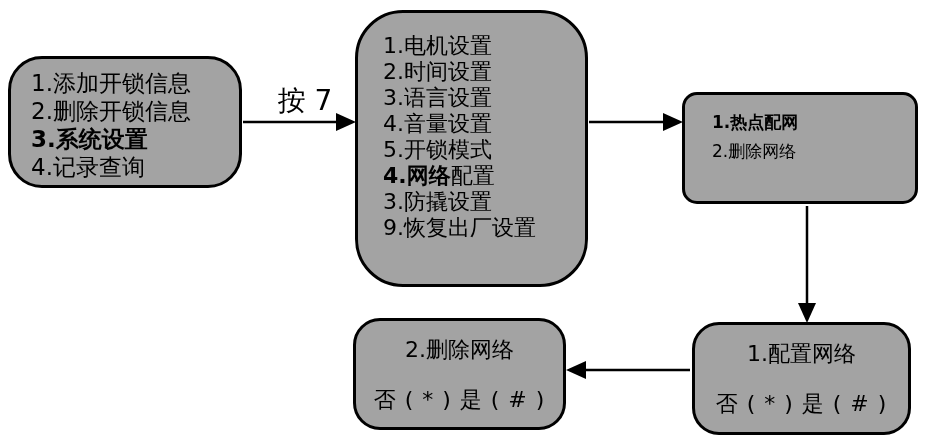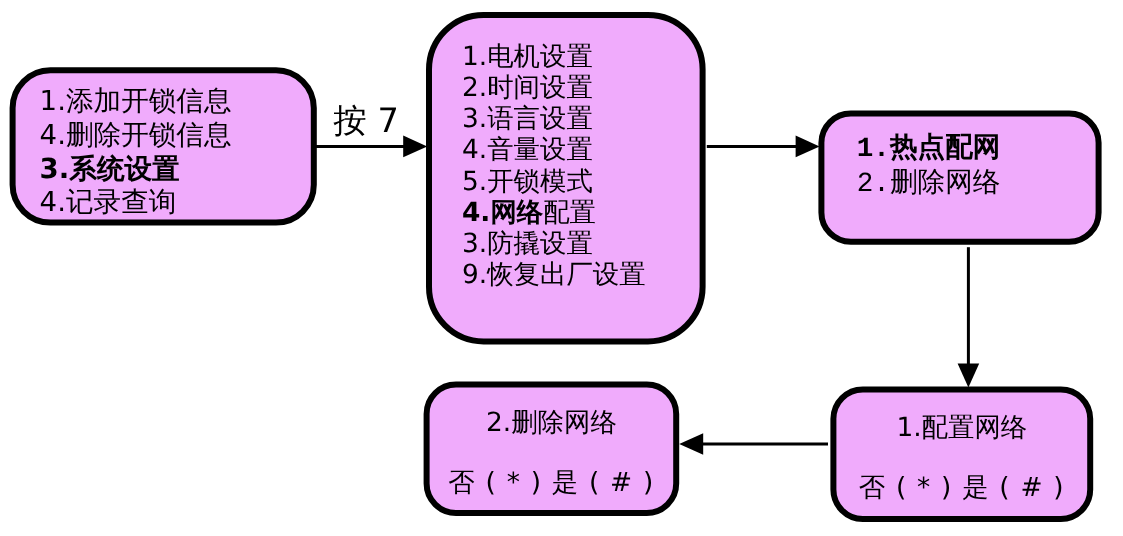--- a/index.html
+++ b/index.html
@@ -12,54 +12,53 @@
     color: #000000;
     overflow: hidden;
   }
   .arrows {
     position: absolute;
     left: 0; top: 0;
     width: 936px; height: 447px;
   }
   .box {
     position: absolute;
-    border: 5px solid #000000;
-    background: #f0abfc;
+    border: 3px solid #000000;
+    background: #a3a3a3;
     box-sizing: border-box;
   }
   .box .line { white-space: nowrap; }
   .bold { font-weight: bold; }
 
   
   .main-menu {
     left: 8px; top: 56px;
-    width: 256px; height: 132px;
+    width: 234px; height: 132px;
     border-radius: 34px;
     padding: 10px 0 0 20px;
     font-size: 23px;
     line-height: 28px;
   }
   
   .settings-menu {
     left: 355px; top: 10px;
     width: 233px; height: 277px;
     border-radius: 48px;
     padding: 20px 0 0 25px;
     font-size: 22px;
     line-height: 26px;
   }
   
   .network-menu {
     left: 682px; top: 92px;
     width: 236px; height: 112px;
-    border-radius: 27px;
+    border-radius: 15px;
     padding: 13px 0 0 27px;
-    font-size: 23px;
+    font-size: 17px;
     line-height: 29px;
-    font-family: Liberation Mono, monospace;
   }
   
   .configure-network {
     left: 692px; top: 322px;
     width: 219px; height: 113px;
     border-radius: 27px;
     text-align: center;
     font-size: 22px;
   }
   .configure-network .title { margin-top: 14px; }
@@ -102,21 +101,21 @@
       <polygon points="807,323 798,303 816,303" fill="#000000"></polygon>
     </g>
     <g>
       <line x1="690" y1="370" x2="584" y2="370" stroke="#000000" stroke-width="2.5"></line>
       <polygon points="566,370 586,361 586,379" fill="#000000"></polygon>
     </g>
   </svg>
 
   <div class="box main-menu">
     <div class="line">1.添加开锁信息</div>
-    <div class="line">4.删除开锁信息</div>
+    <div class="line">2.删除开锁信息</div>
     <div class="line bold">3.系统设置</div>
     <div class="line">4.记录查询</div>
   </div>
 
   <div class="press-label">按 7</div>
 
   <div class="box settings-menu">
     <div class="line">1.电机设置</div>
     <div class="line">2.时间设置</div>
     <div class="line">3.语言设置</div>

